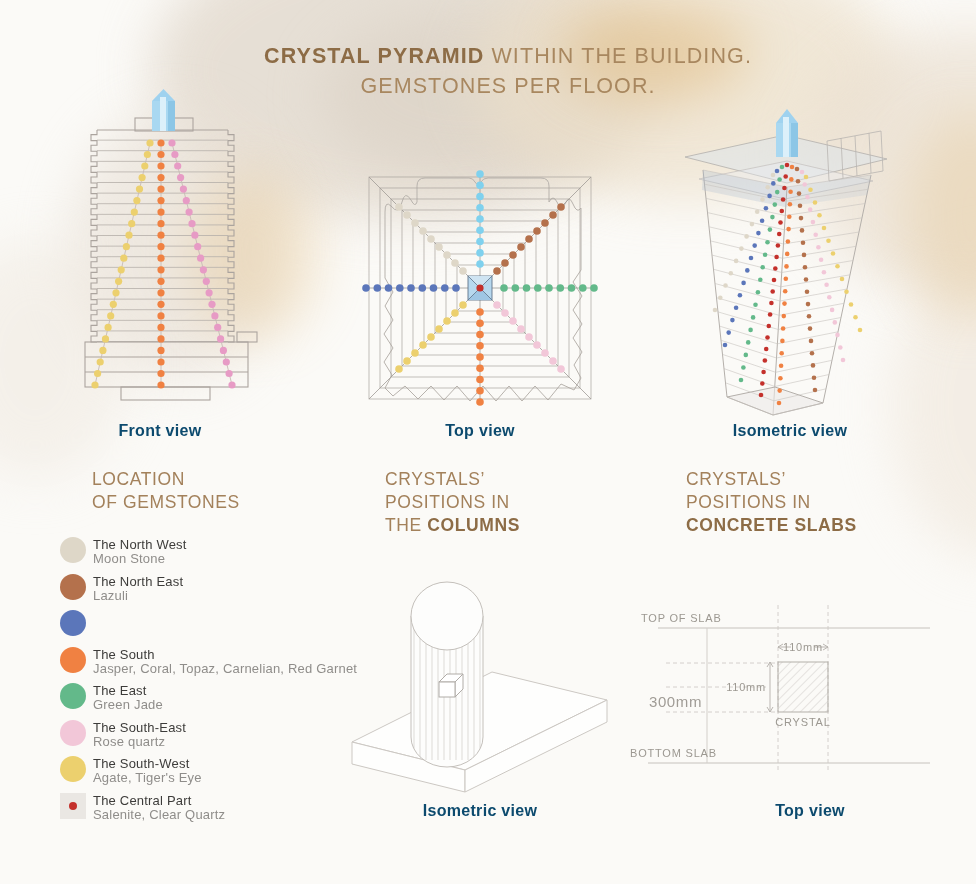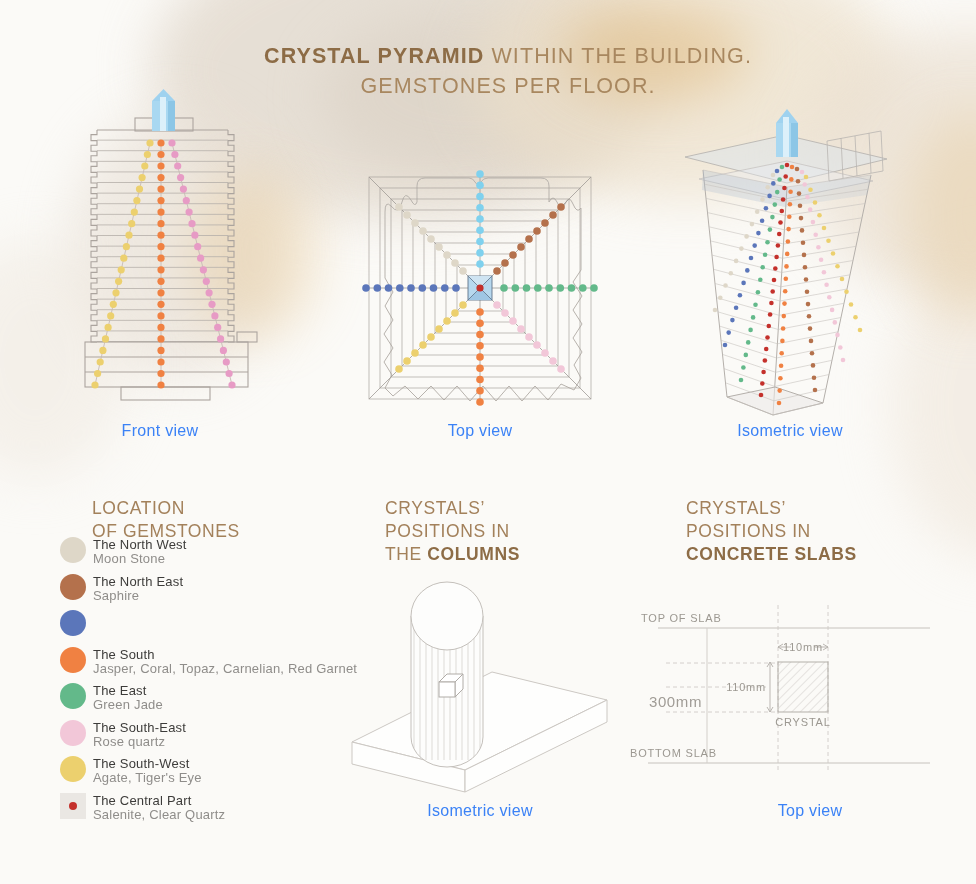--- a/index.html
+++ b/index.html
@@ -10,26 +10,26 @@
     -webkit-font-smoothing:antialiased;
   }
   .blob{position:absolute;border-radius:50%;filter:blur(26px);pointer-events:none}
   .abs{position:absolute}
   .title{
     position:absolute;top:27px;left:12px;width:100%;text-align:center;
     font-size:21.5px;letter-spacing:1.1px;color:#a8875f;line-height:30px;font-weight:400;margin-left:8px;
   }
   .title b{color:#8d6c46;font-weight:700}
   .caption{
-    position:absolute;font-size:16px;color:#3b82f6;letter-spacing:.3px;
-    text-align:center;font-weight:400;
+    position:absolute;font-size:16px;color:#0c4a6e;letter-spacing:.3px;
+    text-align:center;font-weight:700;
   }
   .heading{
     position:absolute;top:468px;font-size:17.5px;line-height:23px;
-    letter-spacing:.6px;color:#a3815b;font-weight:400;margin-top:29px;
+    letter-spacing:.6px;color:#a3815b;font-weight:400;
   }
   .heading b{color:#8d6c46;font-weight:700}
   .legend{position:absolute;left:60px;top:537px;width:310px}
   .legend-item{display:flex;align-items:flex-start;height:29.5px;margin-bottom:7px}
   .swatch{width:26px;height:26px;border-radius:50%;flex:none;margin-right:7px;margin-top:0}
   .swatch.square{border-radius:0;background:#eae7e3;display:flex;align-items:center;justify-content:center}
   .swatch .dot{width:8px;height:8px;border-radius:50%}
   .legend-name{font-size:13px;font-weight:400;color:#3d3c3a;line-height:15px;letter-spacing:.2px}
   .legend-stones{font-size:13px;color:#8f8d8a;line-height:14px;letter-spacing:.2px}
   svg{overflow:visible}
@@ -490,21 +490,21 @@
     <span class="swatch" style="background: rgb(222, 215, 200);"></span>
     <div>
         <div class="legend-name">The North West</div>
          <div class="legend-stones">Moon Stone</div>
       </div>
   </div>
   <div class="legend-item">
     <span class="swatch" style="background: rgb(180, 113, 76);"></span>
     <div>
         <div class="legend-name">The North East</div>
-         <div class="legend-stones">Saphire</div>
+         <div class="legend-stones">Lazuli</div>
       </div>
   </div>
   <div class="legend-item">
     <span class="swatch" style="background: rgb(91, 118, 186);"></span>
   </div>
   <div class="legend-item">
     <span class="swatch" style="background: rgb(240, 129, 66);"></span>
     <div>
         <div class="legend-name">The South</div>
          <div class="legend-stones">Jasper, Coral, Topaz, Carnelian, Red Garnet</div>

